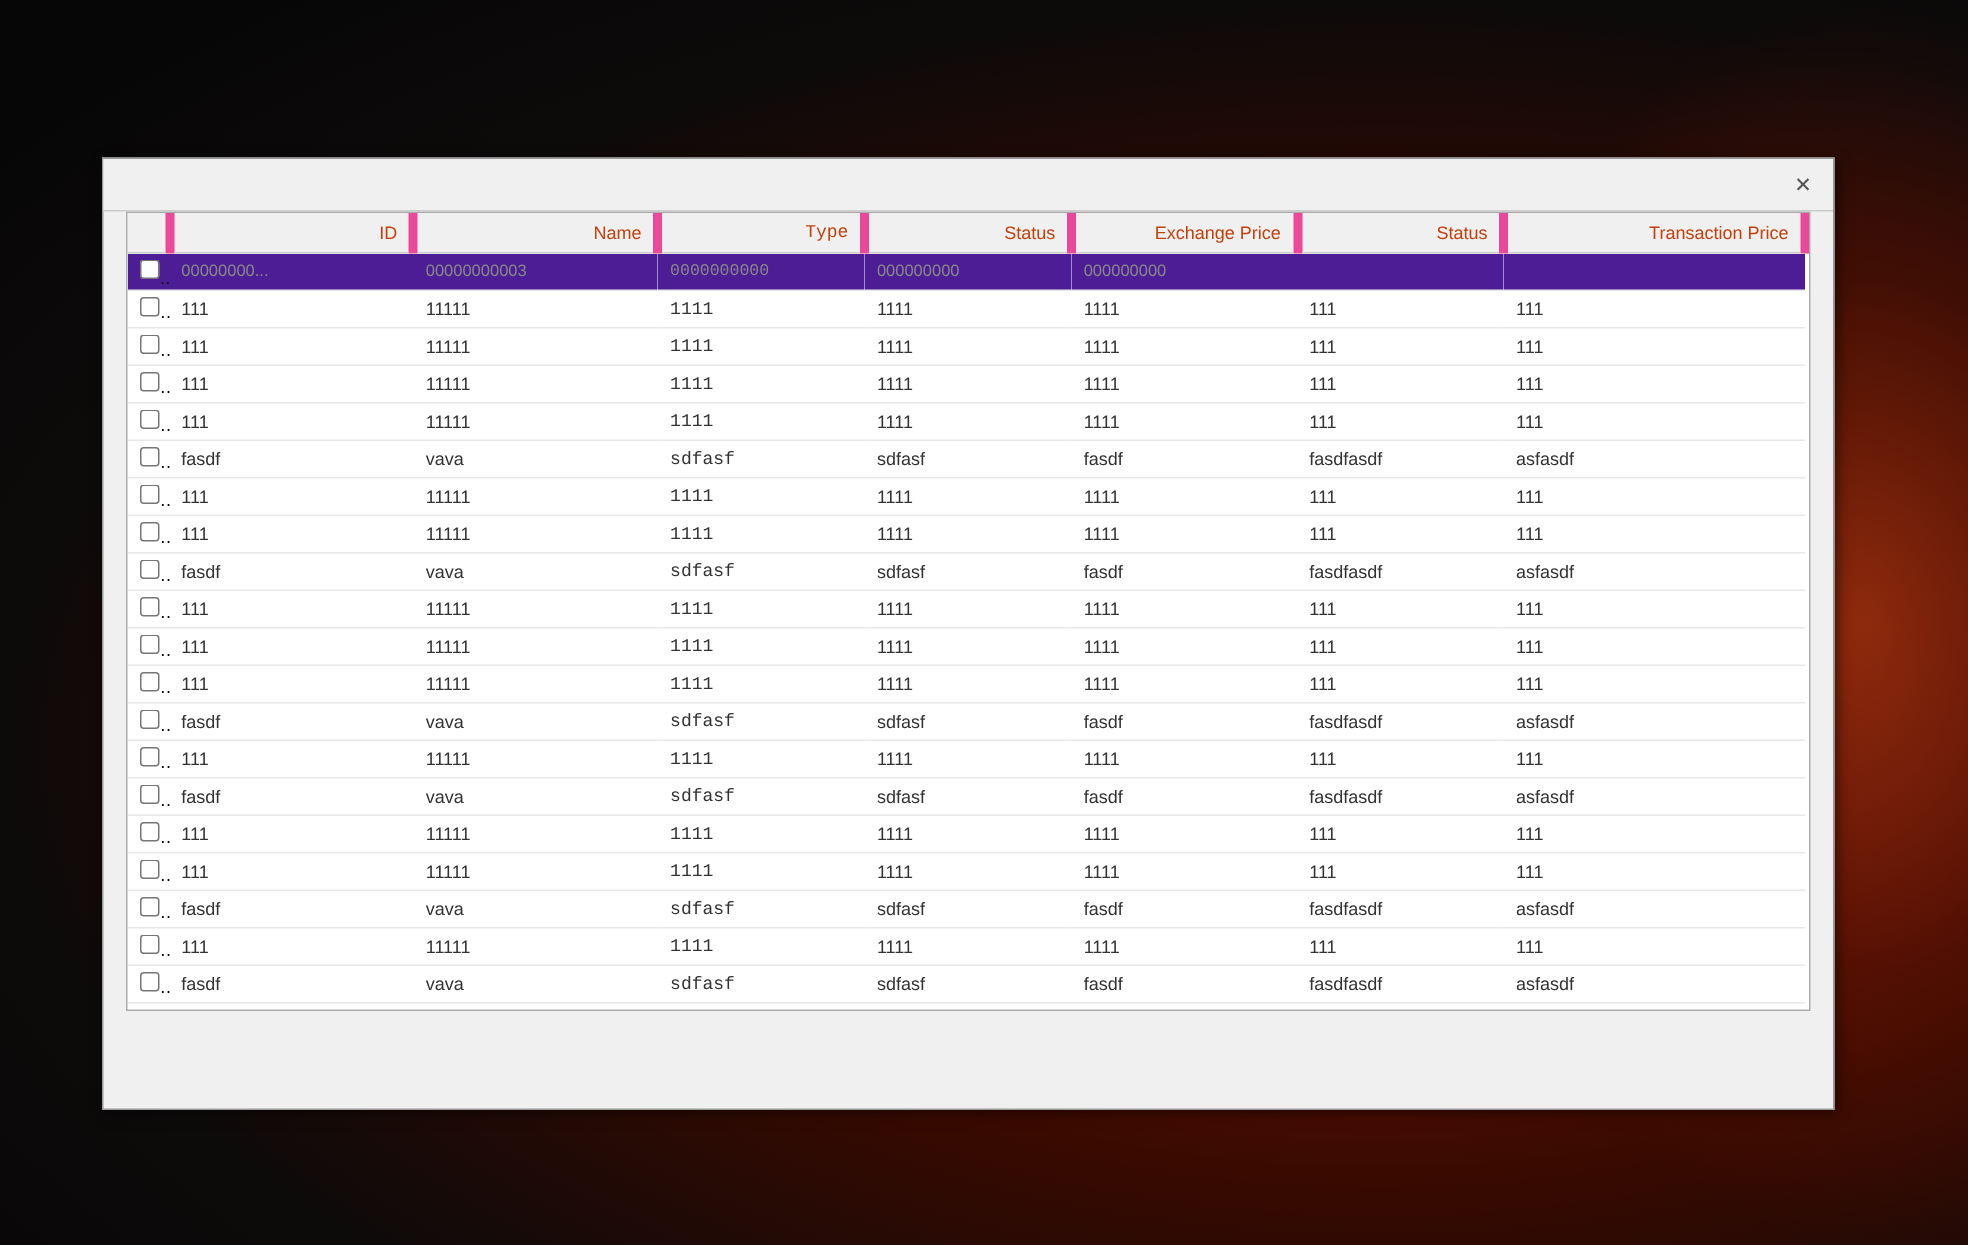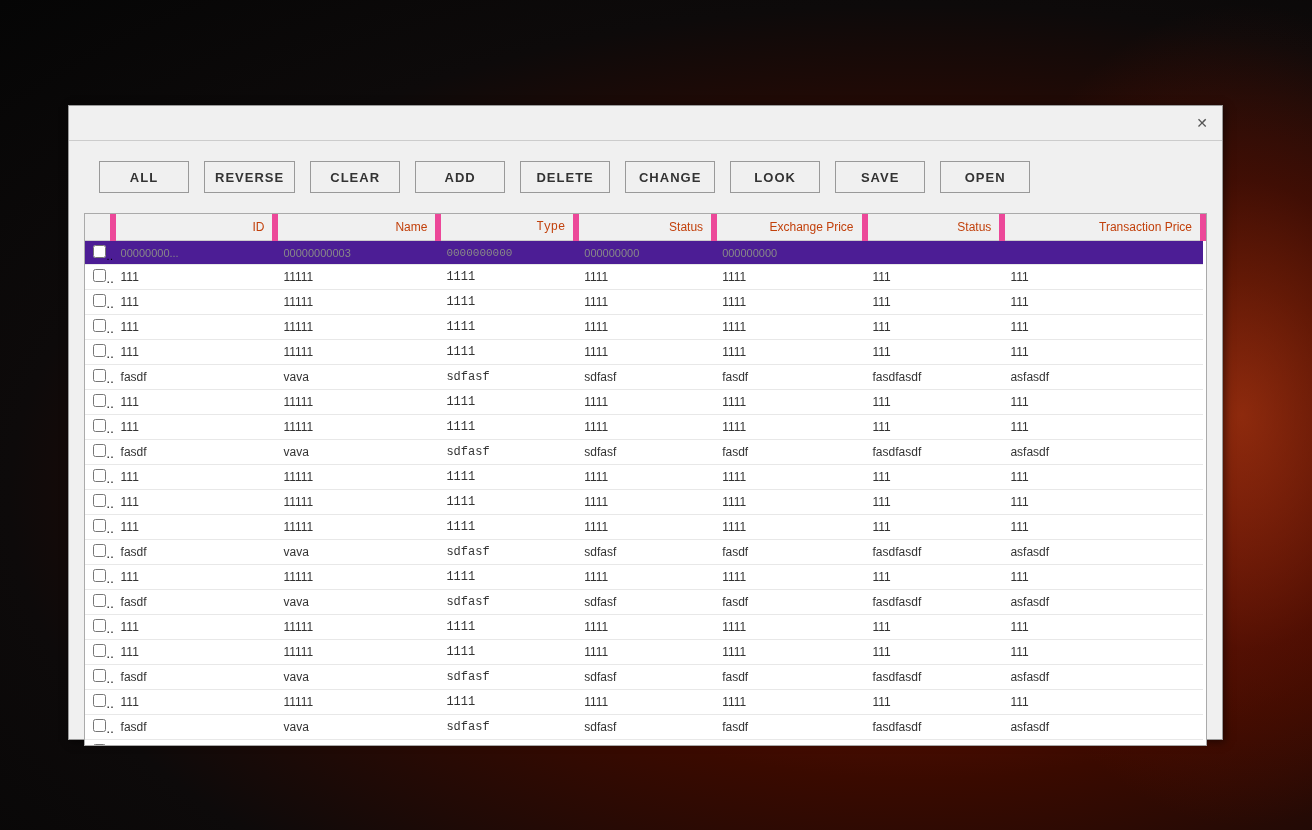--- a/index.html
+++ b/index.html
@@ -174,32 +174,20 @@
   </style>
 </head>
 <body>
 
 <div class="window">
   <div class="titlebar">
     <span class="titlebar-title"></span>
     <div class="close-btn">✕</div>
   </div>
 
-  <div class="toolbar">
-
-  <button class="toolbar-btn">ALL</button>
-      <button class="toolbar-btn">REVERSE</button>
-      <button class="toolbar-btn">CLEAR</button>
-      <button class="toolbar-btn">ADD</button>
-      <button class="toolbar-btn">DELETE</button>
-      <button class="toolbar-btn">CHANGE</button>
-      <button class="toolbar-btn">LOOK</button>
-      <button class="toolbar-btn">SAVE</button>
-      <button class="toolbar-btn">OPEN</button>
-    </div>
 
   <div class="table-container">
     <div class="table-scroll">
       <table>
         <thead>
           <tr>
             <th class="col-check"></th>
             <th class="col-id">ID</th>
             <th class="col-name">Name</th>
             <th class="col-type">Type</th>

